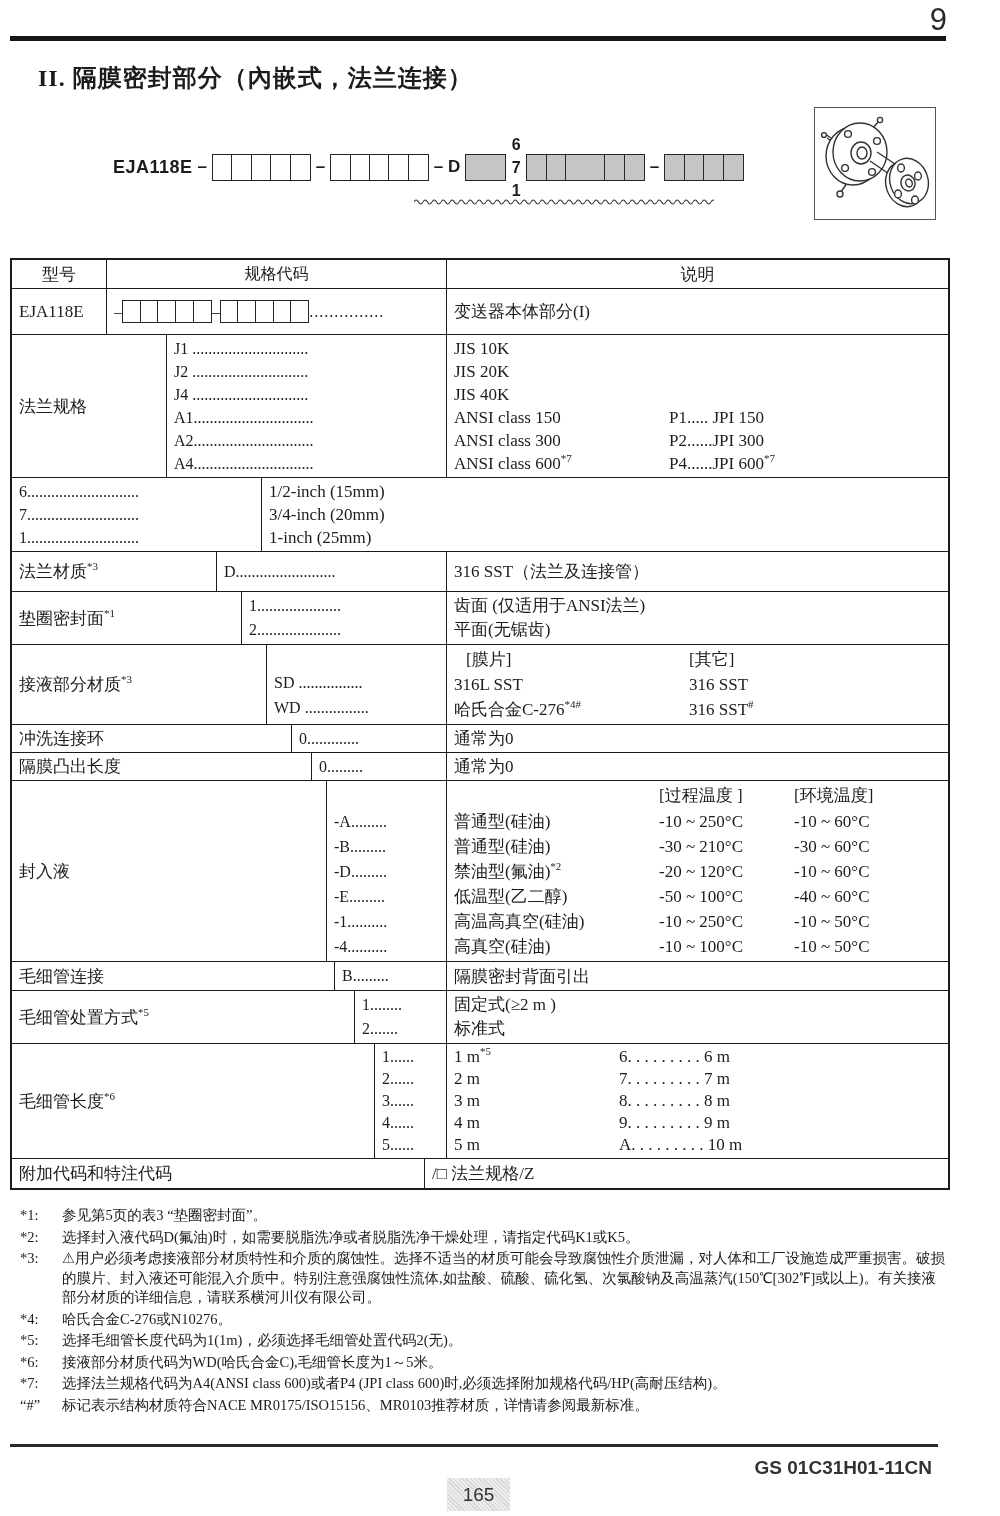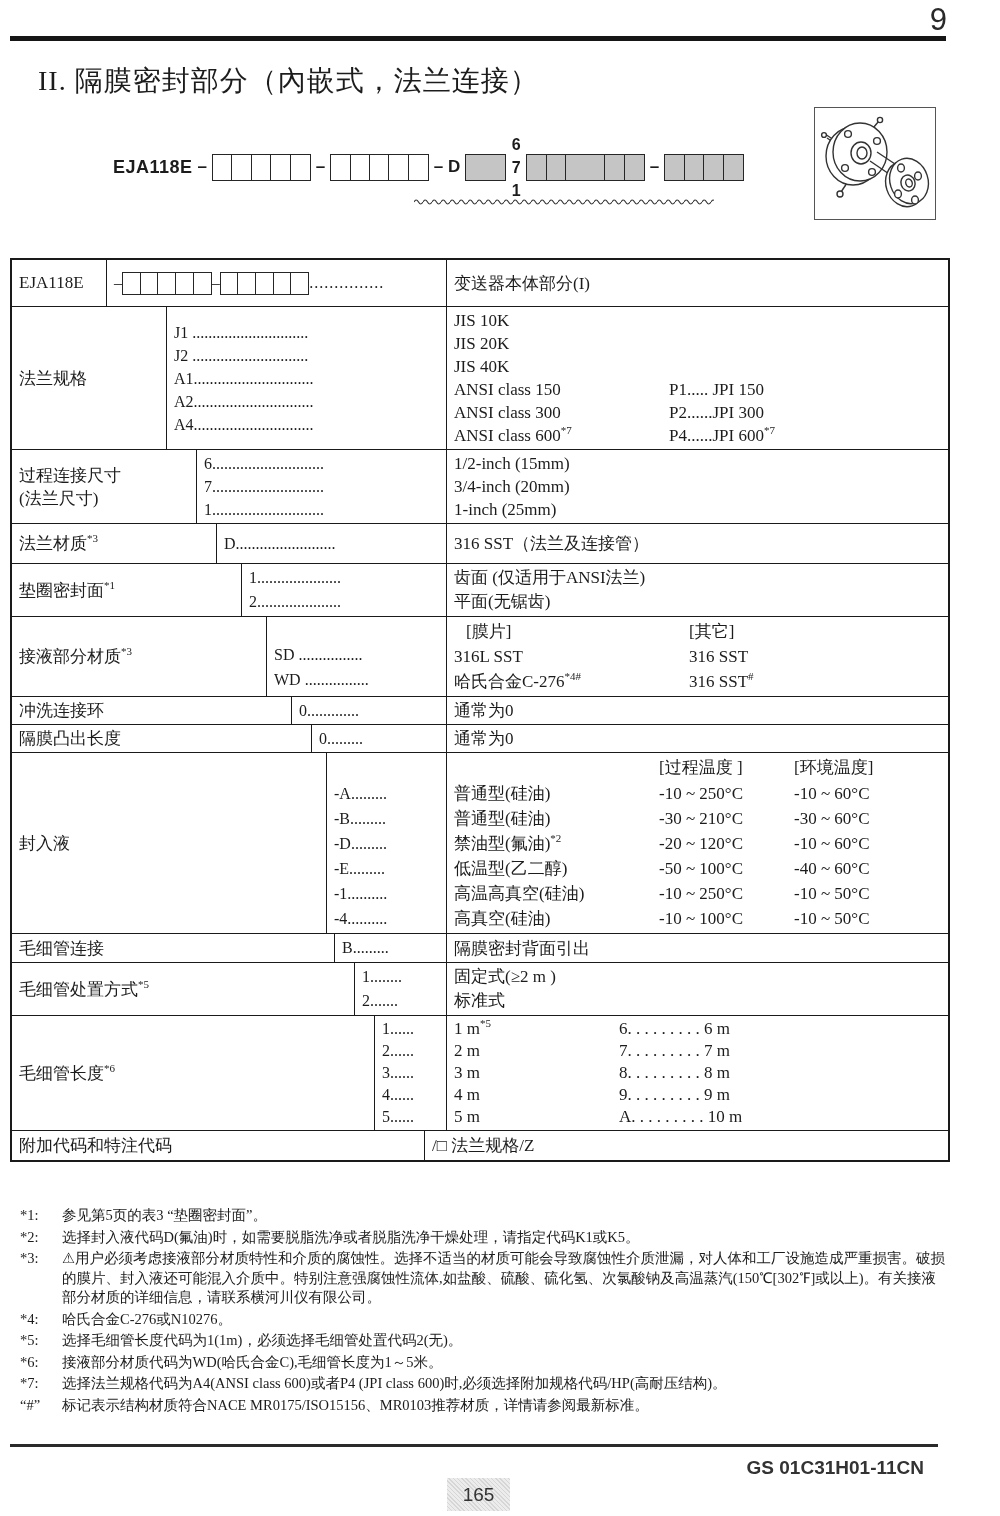--- a/index.html
+++ b/index.html
@@ -6,21 +6,21 @@
   html,body { background:#fff; }
   .page {
     position: relative; width: 1000px; height: 1516px; margin: 0 auto;
     background: #fff; color: #1c1c1c;
     font-family: "Liberation Serif", serif;
     overflow: hidden;
   }
   
   .pageno-top { position:absolute; top:2px; right:53px; font-size:31px; font-family:"Liberation Sans",sans-serif; color:#2a2a2a; }
   .top-rule { position:absolute; top:36px; left:10px; width:936px; height:5px; background:#161616; }
-  .section-title { position:absolute; top:62px; left:38px; font-size:28px; font-weight:400; letter-spacing:1px; }
+  .section-title { position:absolute; top:62px; left:38px; font-size:24px; font-weight:700; letter-spacing:1px; }
   
   .diagram { position:absolute; top:152px; left:113px; display:flex; align-items:center; height:30px; }
   .diagram .model { font-family:"Liberation Sans",sans-serif; font-weight:bold; font-size:18px; letter-spacing:.5px; }
   .diagram .dash { font-weight:bold; font-size:17px; padding:0 5px; font-family:"Liberation Sans",sans-serif; }
   .boxgrp { display:flex; margin-left:1.6px; }
   .dcell { width:21px; height:27px; border:1.6px solid #262626; margin-left:-1.6px; background:#fff; }
   .dcell.g { background:#c5c5c5; }
   .dcell.w40 { width:41px; }
   .stack { display:flex; flex-direction:column; align-items:center; justify-content:center; height:72px; width:20px;
            font-weight:bold; font-size:16px; line-height:23px; font-family:"Liberation Sans",sans-serif; }
@@ -42,21 +42,21 @@
   .codeboxes { display:flex; align-items:center; }
   .wcell { width:19px; height:23px; border:1.4px solid #262626; margin-left:-1.4px; background:#fff; }
   .dots { letter-spacing:1px; }
   
   .fnotes { position:absolute; top:1206px; left:20px; width:930px; font-size:14.5px; line-height:19.5px; }
   .fn { display:flex; margin-bottom:2px; }
   .fn .tag { flex:0 0 42px; white-space:nowrap; }
   .fn .txt { flex:1 1 auto; white-space:normal; }
   
   .bottom-rule { position:absolute; top:1444px; left:10px; width:928px; height:3px; background:#2a2a2a; }
-  .gs-number { position:absolute; top:1457px; right:76px; font-family:"Liberation Sans",sans-serif; font-weight:bold; font-size:19px; color:#333; }
+  .gs-number { position:absolute; top:1457px; right:68px; font-family:"Liberation Sans",sans-serif; font-weight:bold; font-size:19px; color:#333; }
   .pagebox { position:absolute; top:1478px; left:447px; width:63px; height:33px;
              background:repeating-linear-gradient(45deg,#d6d6d6 0 1px,#ececec 1px 3px);
              display:flex; align-items:center; justify-content:center;
              font-family:"Liberation Sans",sans-serif; font-size:19px; color:#333; }
 </style>
 </head>
 <body>
 
 <div class="page">
 
@@ -149,20 +149,25 @@
         <ellipse cx="83" cy="86" rx="3.4" ry="4"></ellipse>
         <ellipse cx="100" cy="92" rx="3.4" ry="4"></ellipse>
         <ellipse cx="93" cy="75" rx="7" ry="8" transform="rotate(-18 93 75)"></ellipse>
         <ellipse cx="94" cy="75" rx="3.2" ry="4" transform="rotate(-18 94 75)"></ellipse>
       </g>
     </svg>
   </div>
 
   <div class="tbl">
 
+    <div class="row" style="min-height:28px">
+      <div class="cell lbl hdr" style="width:95px">型号</div>
+      <div class="cell code hdr" style="width:340px">规格代码</div>
+      <div class="cell desc hdr">说明</div>
+    </div>
 
     <div class="row" style="min-height:46px">
       <div class="cell lbl" style="width:95px">EJA118E</div>
       <div class="cell code" style="width:340px">
         <span class="codeboxes">
           <span class="dash">–</span>
           <span class="boxgrp">
               <span class="wcell"></span>
               <span class="wcell"></span>
               <span class="wcell"></span>
@@ -184,20 +189,21 @@
     </div>
 
 
     <div class="row" style="min-height:140px">
       <div class="cell lbl" style="width:155px">
         <span>法兰规格</span>
       </div>
       <div class="cell code" style="width:280px">
         <div class="ln">J1 .............................</div>
         <div class="ln">J2 .............................</div>
+        <div class="ln">J4 .............................</div>
         <div class="ln">A1..............................</div>
         <div class="ln">A2..............................</div>
         <div class="ln">A4..............................</div>
       </div>
       <div class="cell desc">
         <div class="ln">
             <span style="width:215px">JIS 10K</span>
             <span></span>
           </div>
         <div class="ln">
@@ -217,24 +223,20 @@
             <span>P2......JPI  300</span>
           </div>
         <div class="ln">
             <span style="width:215px"><span>ANSI class 600</span><sup>*7</sup></span>
             <span><span>P4......JPI  600</span><sup>*7</sup></span>
           </div>
       </div>
     </div>
 
     <div class="row" style="min-height:74px">
-      <div class="cell lbl" style="width:185px">
-        <span>过程连接尺寸</span>
-        <span>(法兰尺寸)</span>
-      </div>
       <div class="cell code" style="width:250px">
         <div class="ln">6............................</div>
         <div class="ln">7............................</div>
         <div class="ln">1............................</div>
       </div>
       <div class="cell desc">
         <div class="ln">1/2-inch (15mm)</div>
         <div class="ln">3/4-inch (20mm)</div>
         <div class="ln">1-inch (25mm)</div>
       </div>

